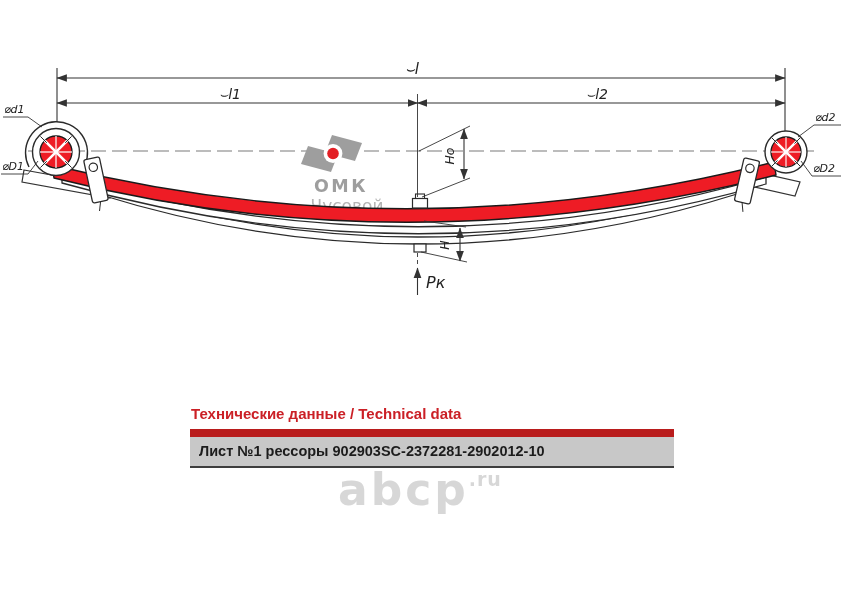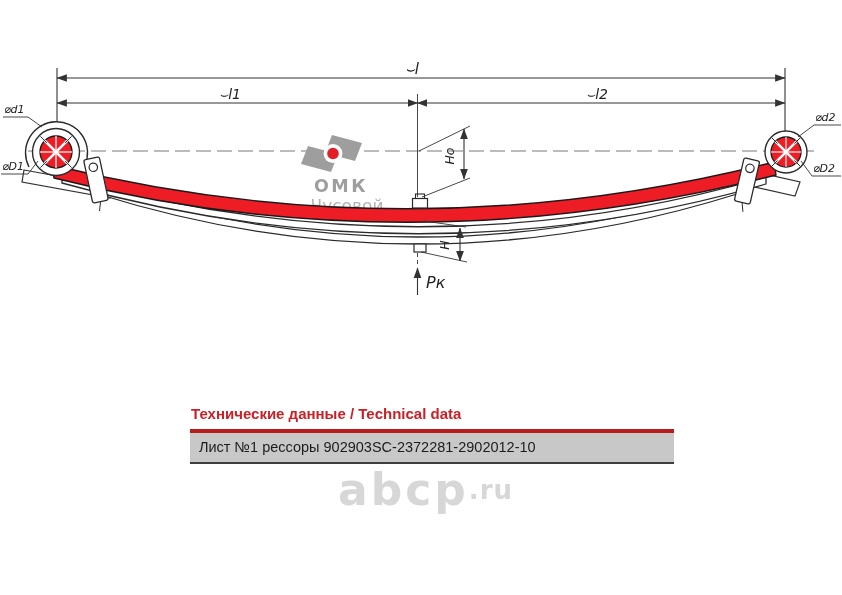--- a/index.html
+++ b/index.html
@@ -6,34 +6,34 @@
   .stage{position:relative;width:842px;height:595px;background:#ffffff;overflow:hidden;
          font-family:"Liberation Sans",sans-serif;}
   svg text{font-family:"DejaVu Sans",sans-serif;}
 
   
   .tech{position:absolute;left:190px;top:369px;width:484px;margin-top:36px;}
   .tech-title{font-size:15px;font-weight:700;color:#cb2026;margin:0 0 7px 1px;
               font-family:"Liberation Sans",sans-serif;}
   table.tech-table{border-collapse:collapse;width:484px;table-layout:fixed;
                    border-bottom:2px solid #3e3e3e;}
-  table.tech-table tr{border-top:4px solid #b91c1c;}
+  table.tech-table tr{border-top:8px solid #b91c1c;font-weight:bold;}
   table.tech-table td{height:29px;font-size:14.5px;color:#1c1c1c;padding:0 0 0 9px;
                       vertical-align:middle;line-height:1;}
   td.lbl{width:230px;}
   td.val{width:245px;border-left:2px solid #3e3e3e;}
   tr.gray td{background:#c8c8c8;}
   td.nowrap{white-space:nowrap;overflow:visible;}
 
   
   .abcp{position:absolute;left:338px;top:468px;z-index:5;pointer-events:none;
-        color:#bdbdbd;opacity:.6;display:flex;align-items:center;
+        color:#bdbdbd;opacity:.6;display:flex;align-items:flex-start;
         font-family:"DejaVu Sans",sans-serif;font-weight:700;}
   .abcp .main{font-size:44px;letter-spacing:3px;line-height:1;}
-  .abcp .suffix{font-size:26px;letter-spacing:1px;}
+  .abcp .suffix{font-size:19px;letter-spacing:1px;}
 </style>
 </head>
 <body>
 
 <div class="stage">
 
   <svg width="842" height="345" viewBox="0 0 842 345">
     <defs>
       <marker id="arr" viewBox="0 0 10 10" refX="9" refY="5" markerWidth="10" markerHeight="10" orient="auto-start-reverse">
         <path d="M0,1.5 L9.5,5 L0,8.5 Z" fill="#333"></path>

